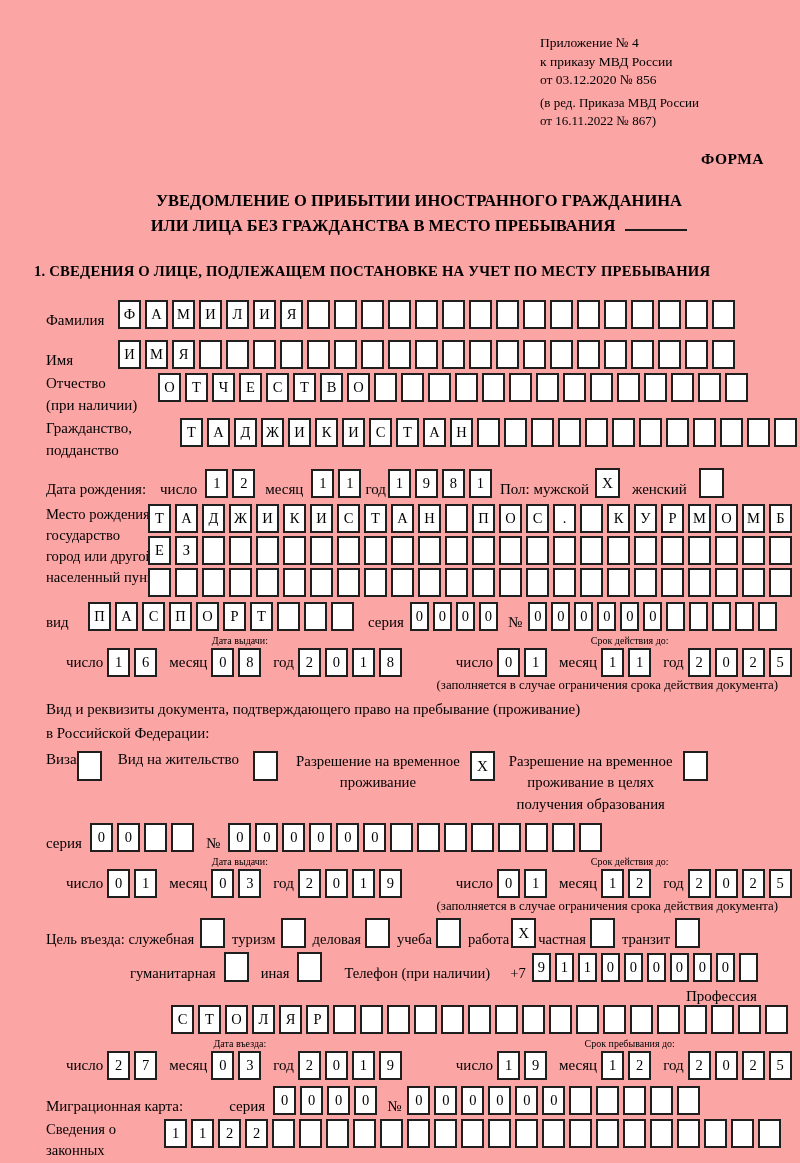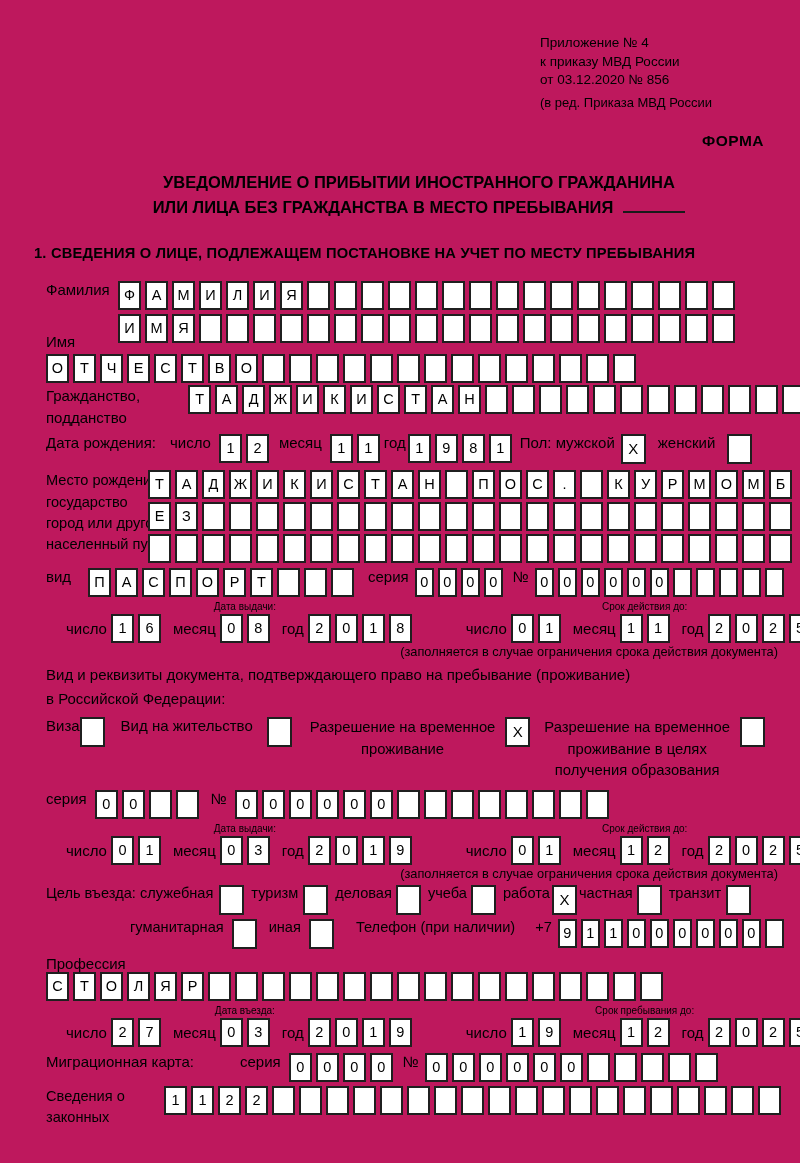--- a/index.html
+++ b/index.html
@@ -2,35 +2,35 @@
 <html><head>
 <meta charset="utf-8">
 <style>
   html,body{margin:0;padding:0;background:#fff;}
   .page{
     position:relative;
     width:800px;
     height:1163px;
     box-sizing:border-box;
     padding:34px 8px 10px 46px;
-    background:#be185d;
+    background:#fca5a5;
     color:#000;
-    font-family:Liberation Sans, sans-serif;
+    font-family:Liberation Serif, serif;
     font-size:15px;
     overflow:hidden;
   }
   .appendix{margin-left:494px;font-size:13.5px;line-height:1.38;}
   .appendix .small{font-size:13px;}
   .appendix .gap{height:4px;}
   .form-marker{margin-top:20px;margin-right:28px;text-align:right;font-weight:bold;font-size:15.5px;letter-spacing:.5px;}
   .title{margin-top:20px;text-align:center;font-weight:bold;font-size:16.5px;line-height:1.55;}
   .title .blank{display:inline-block;width:62px;border-bottom:2px solid #1a1a1a;margin-left:10px;vertical-align:baseline;height:14px;}
   .section-heading{margin-top:24px;margin-left:-12px;font-weight:bold;font-size:14.7px;letter-spacing:.2px;white-space:nowrap;}
   .form{margin-top:20px;}
-  .row{display:flex;align-items:flex-start;margin-bottom:4px;}
+  .row{display:flex;align-items:flex-end;margin-bottom:4px;}
   .lbl{white-space:nowrap;}
   .cells{display:flex;flex-wrap:nowrap;}
   .cell{
     flex:0 0 auto;
     display:inline-block;
     width:19px;height:25px;
     border:2px solid #1f1f1f;
     margin-right:4px;
     text-align:center;
     font-size:14.5px;
@@ -67,20 +67,21 @@
 <body>
 
 <div class="page">
 
   <div class="appendix">
     <div>Приложение № 4</div>
     <div>к приказу МВД России</div>
     <div>от 03.12.2020 № 856</div>
     <div class="gap"></div>
     <div class="small">(в ред. Приказа МВД России</div>
+    <div class="small">от 16.11.2022 № 867)</div>
   </div>
 
   <div class="form-marker">ФОРМА</div>
 
   <div class="title">
     <div>УВЕДОМЛЕНИЕ О ПРИБЫТИИ ИНОСТРАННОГО ГРАЖДАНИНА</div>
     <div><span>ИЛИ ЛИЦА БЕЗ ГРАЖДАНСТВА В МЕСТО ПРЕБЫВАНИЯ</span><span class="blank"></span></div>
   </div>
 
   <div class="section-heading">1. СВЕДЕНИЯ О ЛИЦЕ, ПОДЛЕЖАЩЕМ ПОСТАНОВКЕ НА УЧЕТ ПО МЕСТУ ПРЕБЫВАНИЯ</div>
@@ -139,20 +140,24 @@
           <span class="cell"></span>
           <span class="cell"></span>
           <span class="cell"></span>
           <span class="cell"></span>
           <span class="cell"></span>
           <span class="cell"></span>
         </span>
     </div>
 
     <div class="row" style="align-items:flex-start;margin-bottom:2px;">
+      <span class="lblcol" style="width:112px;">
+        <div>Отчество</div>
+        <div>(при наличии)</div>
+      </span>
       <span class="cells">
           <span class="cell">О</span>
           <span class="cell">Т</span>
           <span class="cell">Ч</span>
           <span class="cell">Е</span>
           <span class="cell">С</span>
           <span class="cell">Т</span>
           <span class="cell">В</span>
           <span class="cell">О</span>
           <span class="cell"></span>

